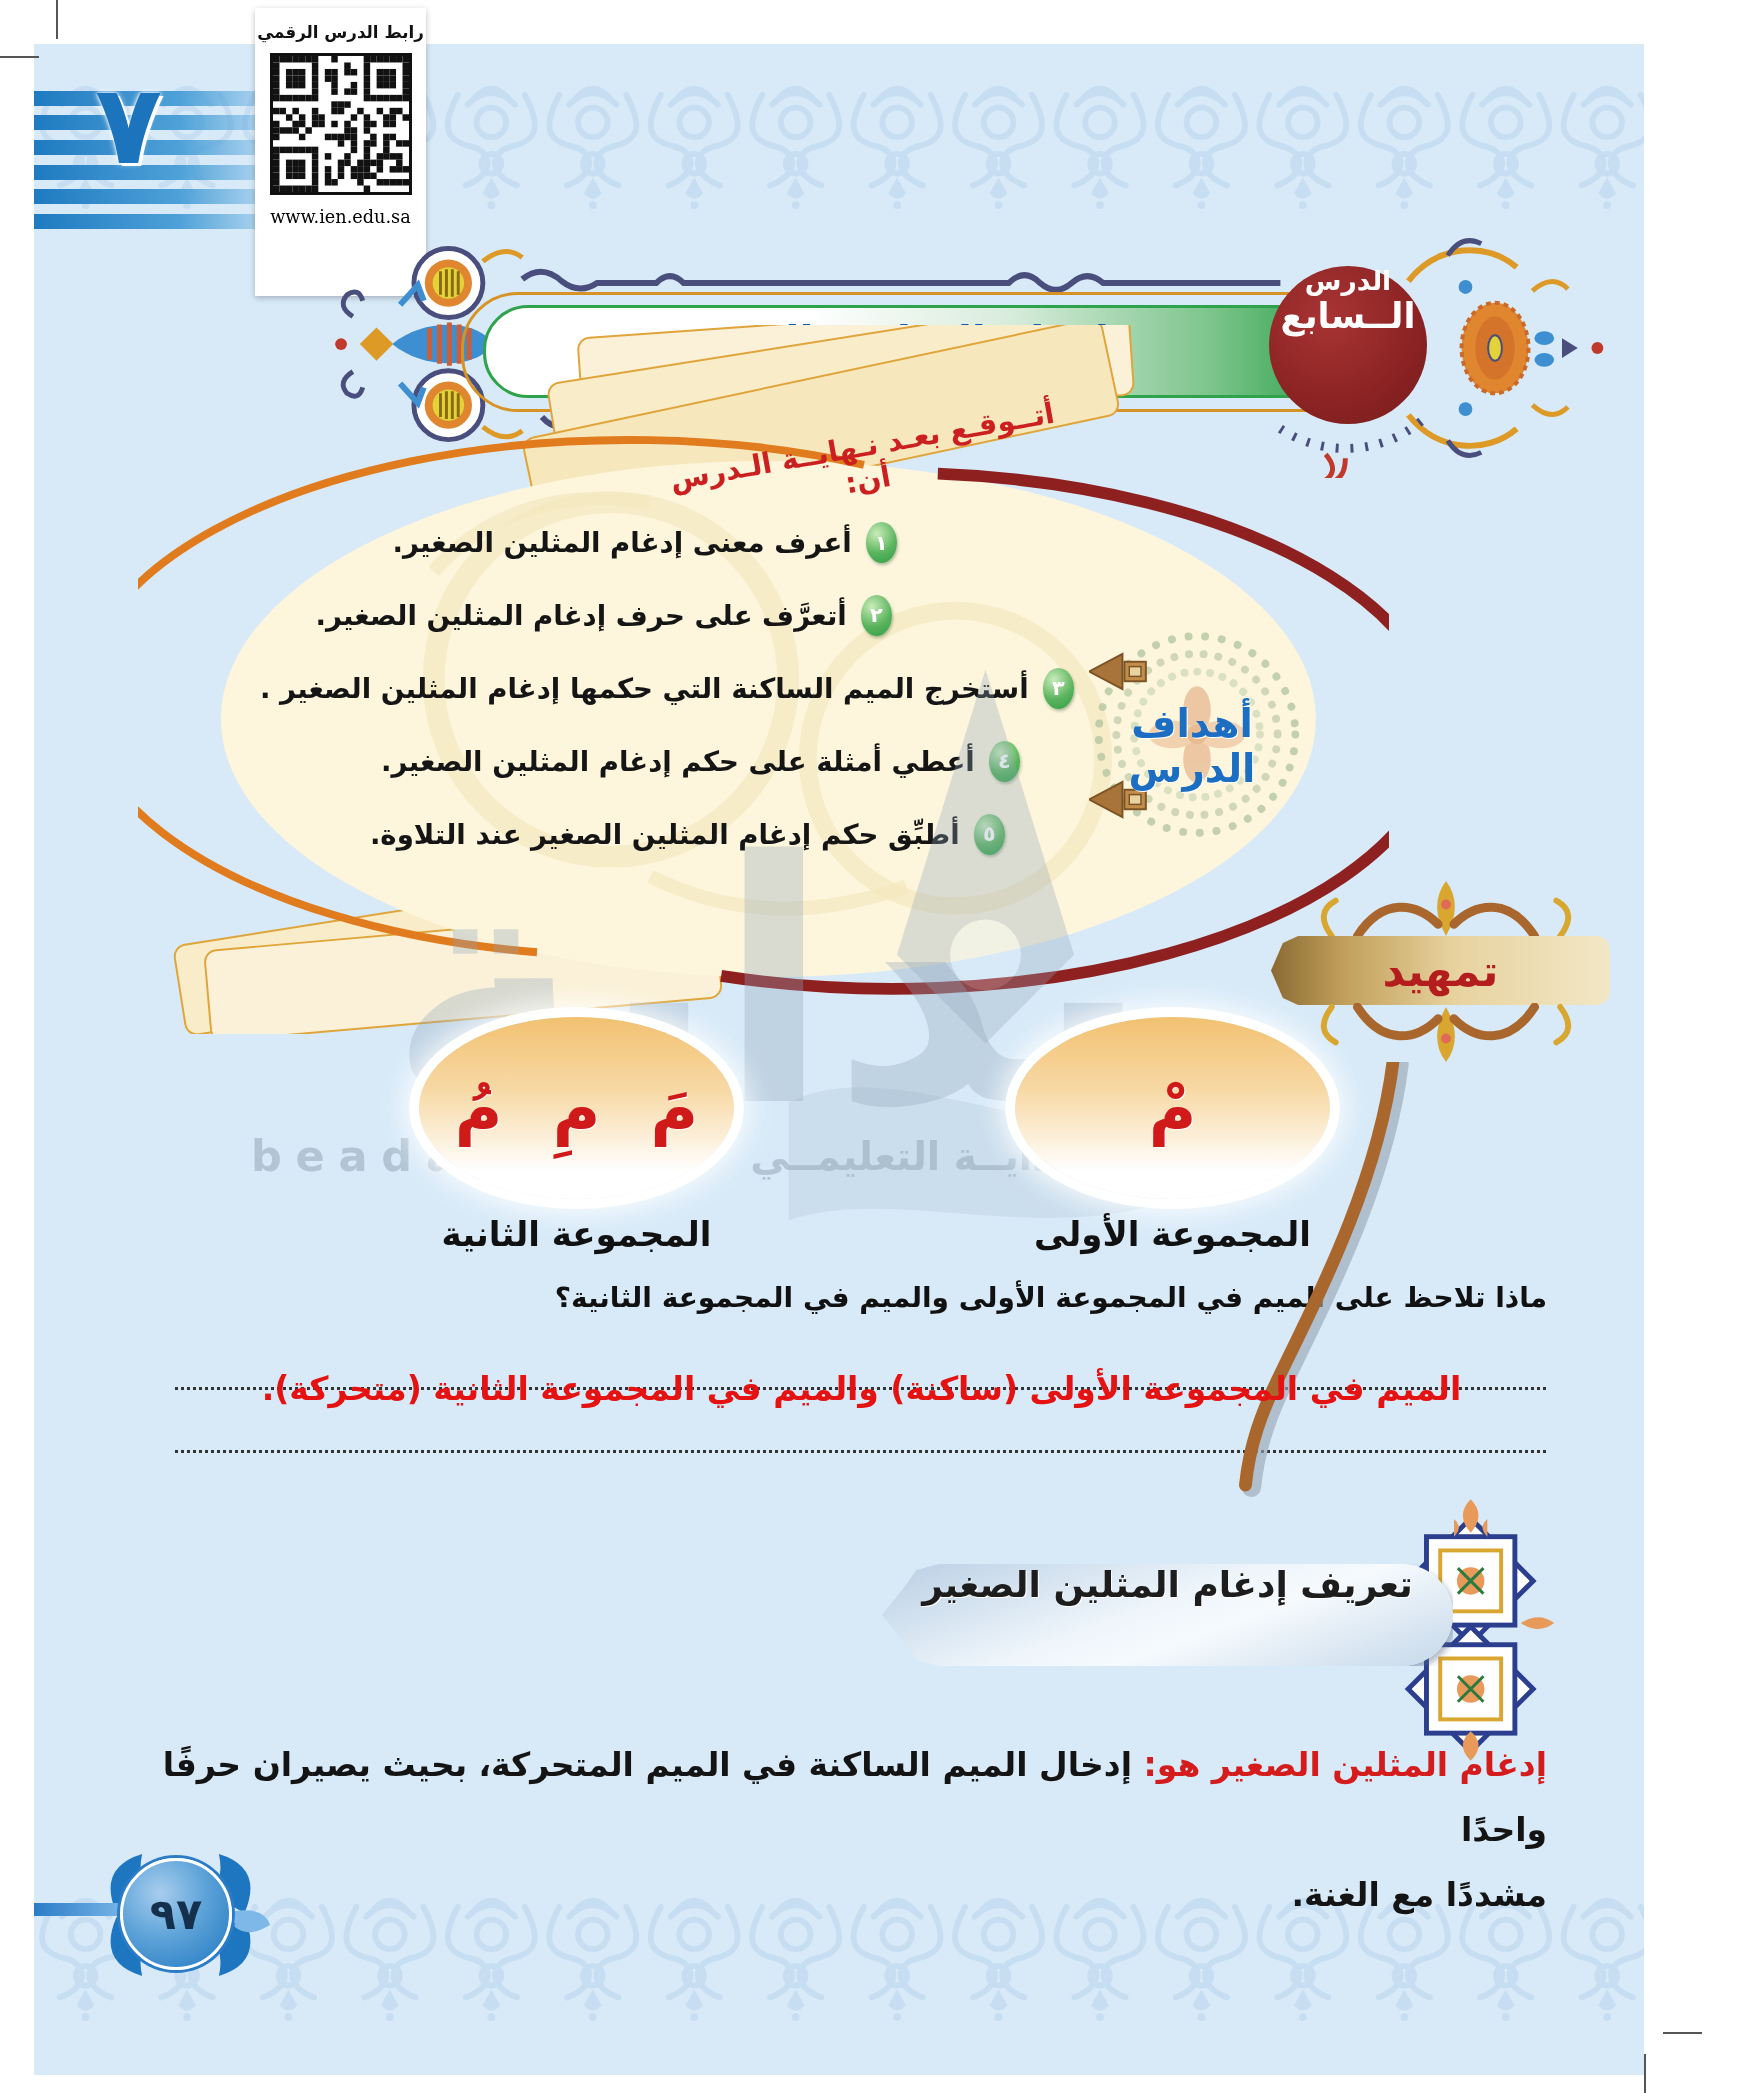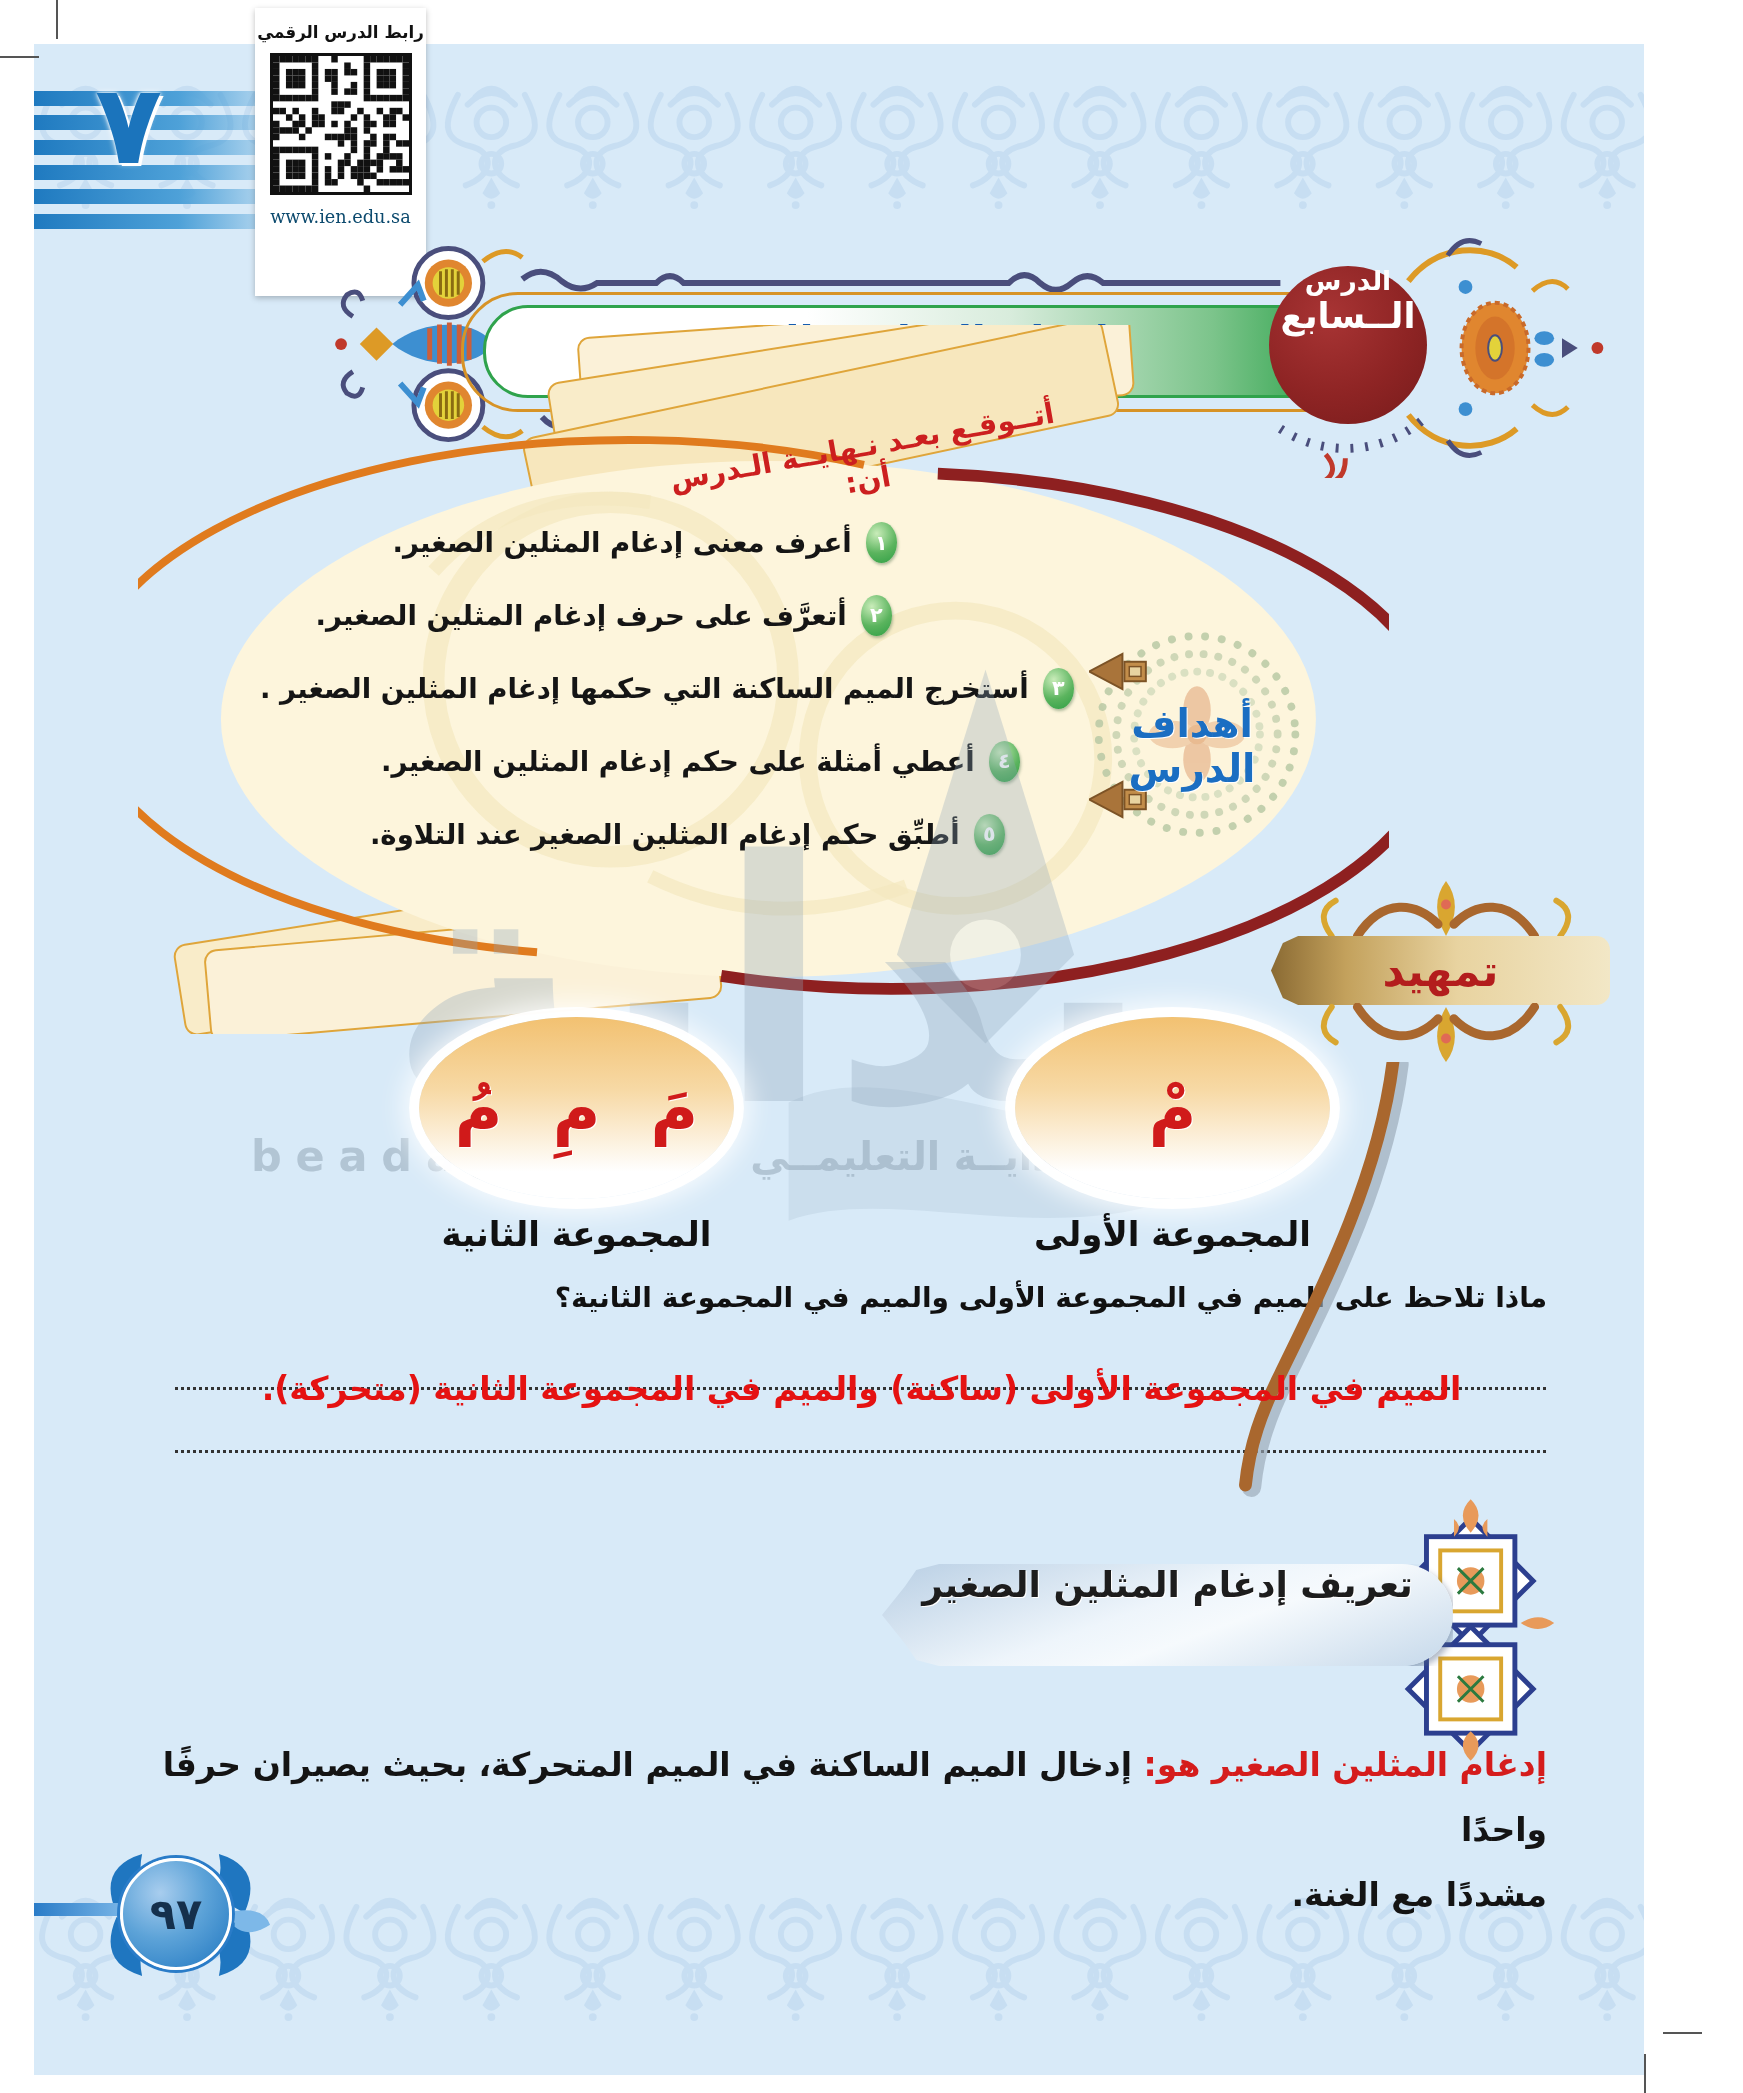--- a/index.html
+++ b/index.html
@@ -14,21 +14,21 @@
   
   .stripe{position:absolute;left:0;height:14.8px;width:264px;
           background:linear-gradient(90deg,#1f7ac0 0%,#4ea1d8 55%,rgba(216,234,248,0) 100%);}
   #side-number{position:absolute;left:95px;top:61px;font-size:110px;font-weight:bold;color:#1b74bc;
                text-shadow:0 0 3px #fff,0 0 5.9px #fff, 3px 3px 0 #ffffff;}
   
   #qr-card{position:absolute;left:255px;top:7.9px;width:171px;height:288px;background:#fff;
            box-shadow:0 2px 5.9px rgba(0,0,0,.25);display:flex;flex-direction:column;align-items:center;}
   #qr-card .qr-title{margin-top:13.8px;font-size:16.7px;font-weight:bold;color:#111;direction:rtl;}
   #qr-box{margin-top:11.8px;border:3px solid #111;width:136px;height:136px;background:#fff;}
-  #qr-card .qr-url{margin-top:11.8px;font-size:17.7px;color:#0c4a6e;font-family:"DejaVu Serif","Liberation Serif",serif;}
+  #qr-card .qr-url{margin-top:11.8px;font-size:17.7px;color:#000000;font-family:"DejaVu Serif","Liberation Serif",serif;}
   
   #banner-outer{position:absolute;left:461px;top:292px;width:920px;height:114px;border:3px solid #d79326;border-radius:57px;}
   #banner-inner{position:absolute;left:483px;top:305px;width:845px;height:87px;border:3px solid #2fa34c;border-radius:45px;
                 background:linear-gradient(270deg,#2fa34c 0%,#7cc48b 14%,#d8ecdc 38%,#ffffff 62%);}
   #lesson-title{position:absolute;left:532px;top:317px;width:709px;text-align:center;direction:rtl;
                 font-size:41px;font-weight:bold;color:#155cb0;text-shadow:1px 1px 0 #e8f2e8;}
   #lesson-badge{position:absolute;left:1269px;top:266px;width:158px;height:158px;border-radius:50%;
                 background:radial-gradient(circle at 38% 32%,#a83434 0%,#8e2424 55%,#761b1b 100%);
                 display:flex;flex-direction:column;align-items:center;justify-content:flex-start;z-index:5;}
   #lesson-badge .l1{color:#fff;font-size:26.6px;font-weight:bold;line-height:29.6px;}

